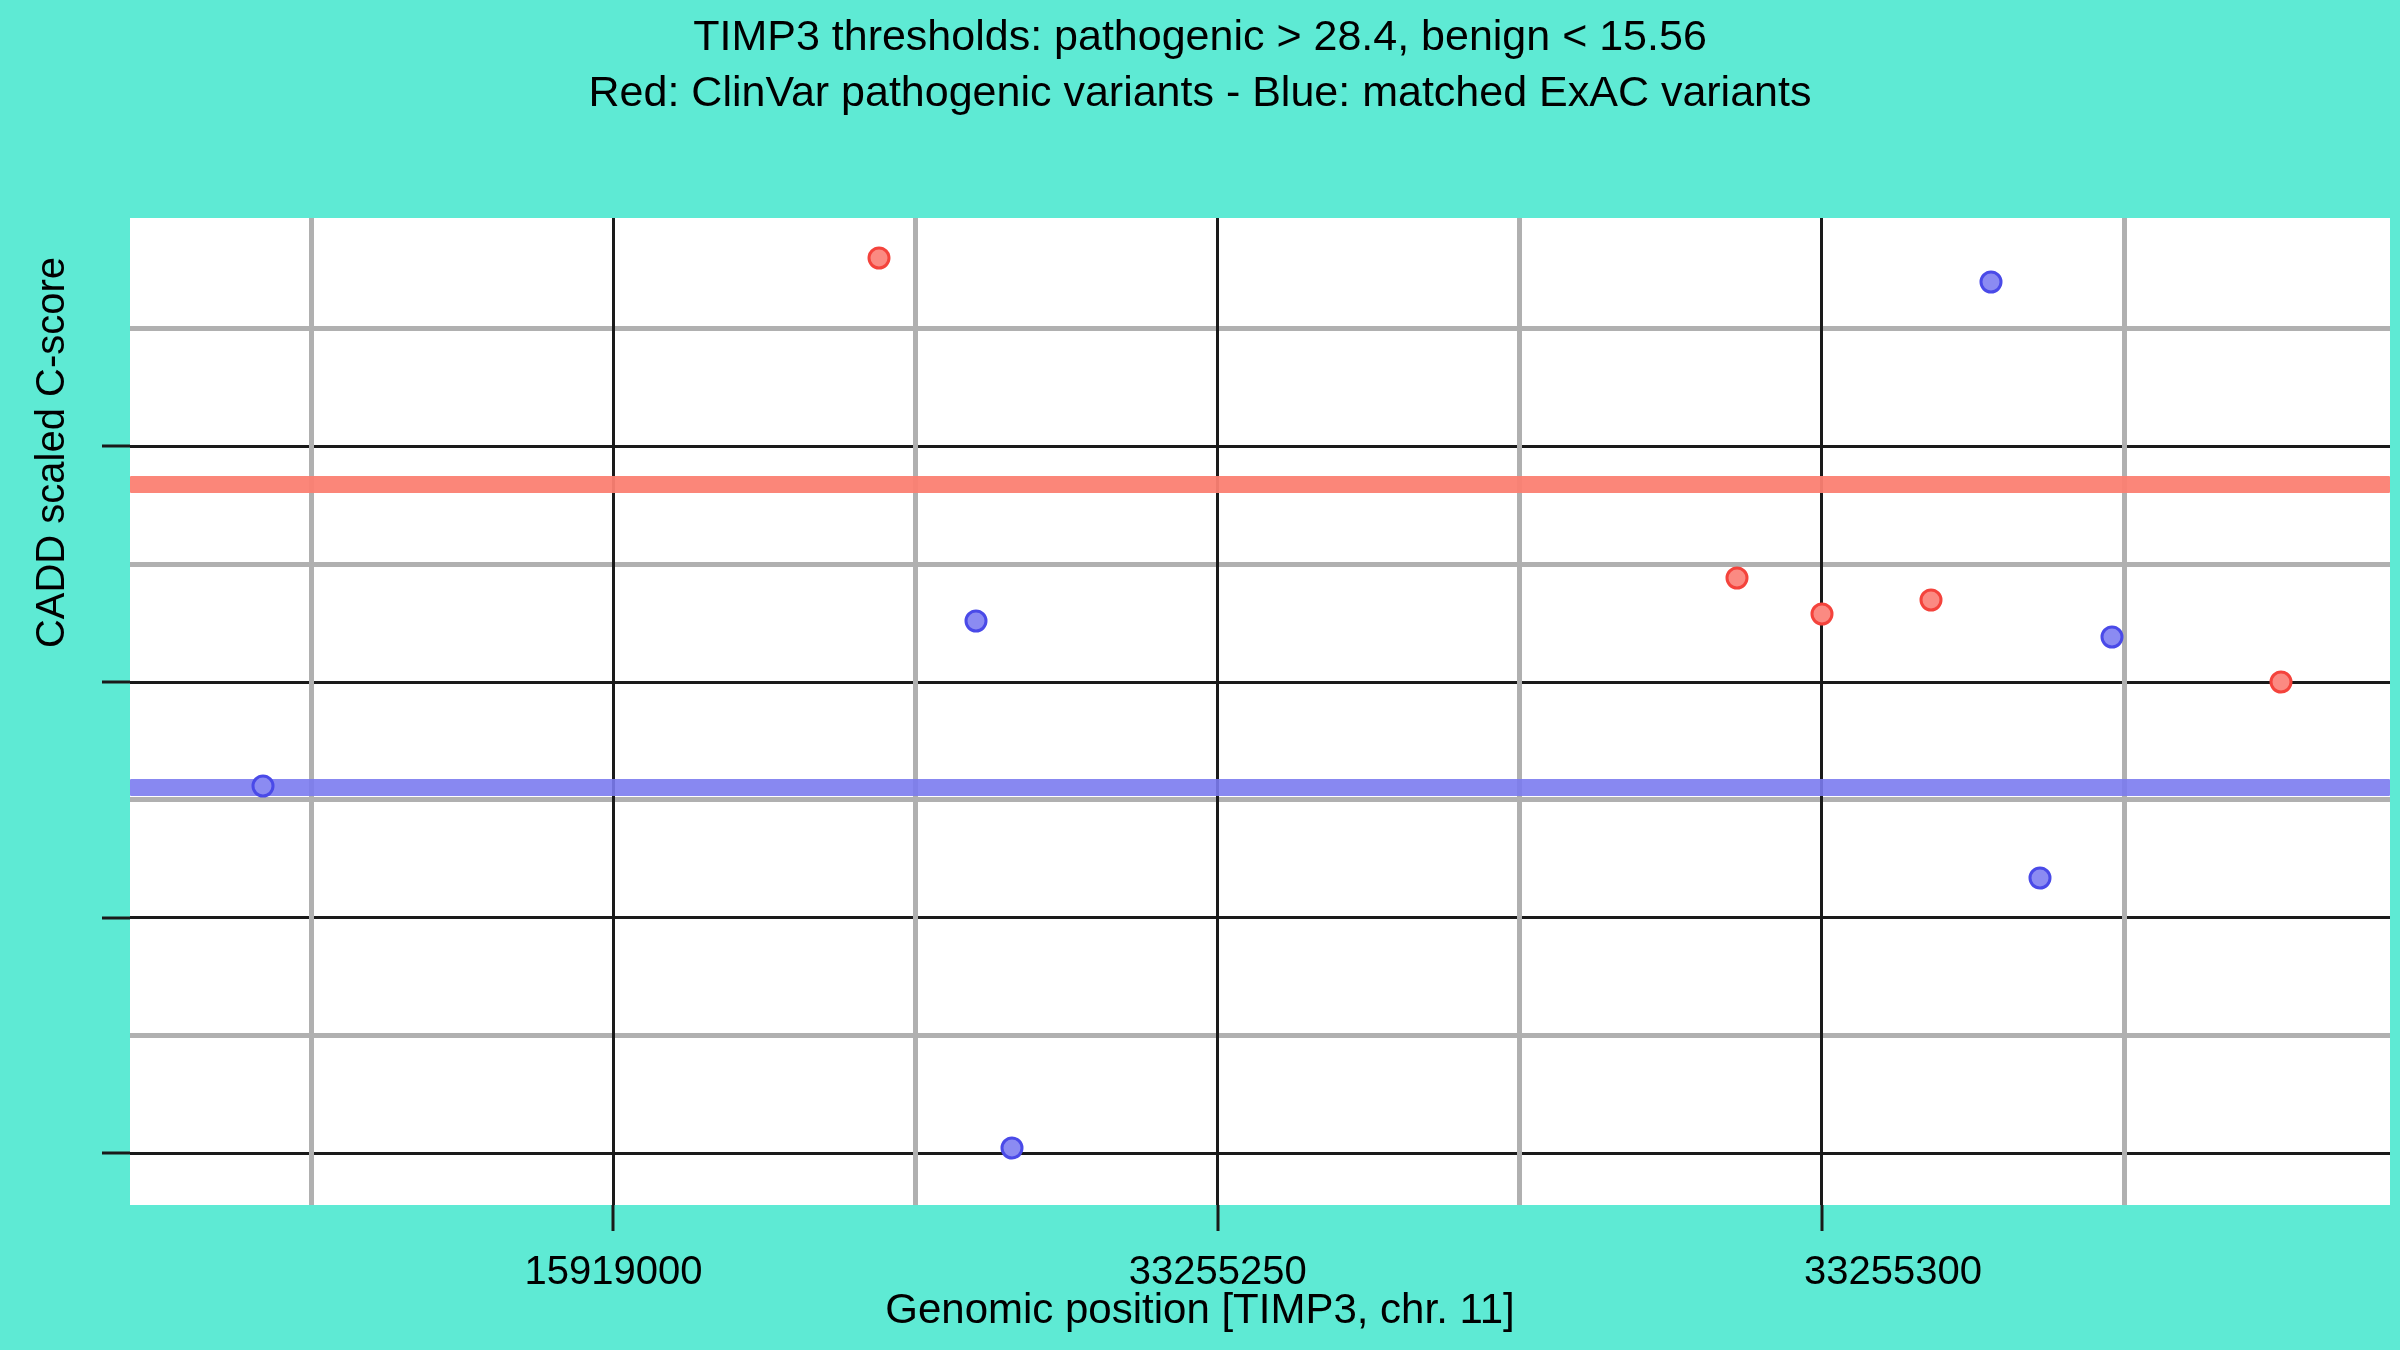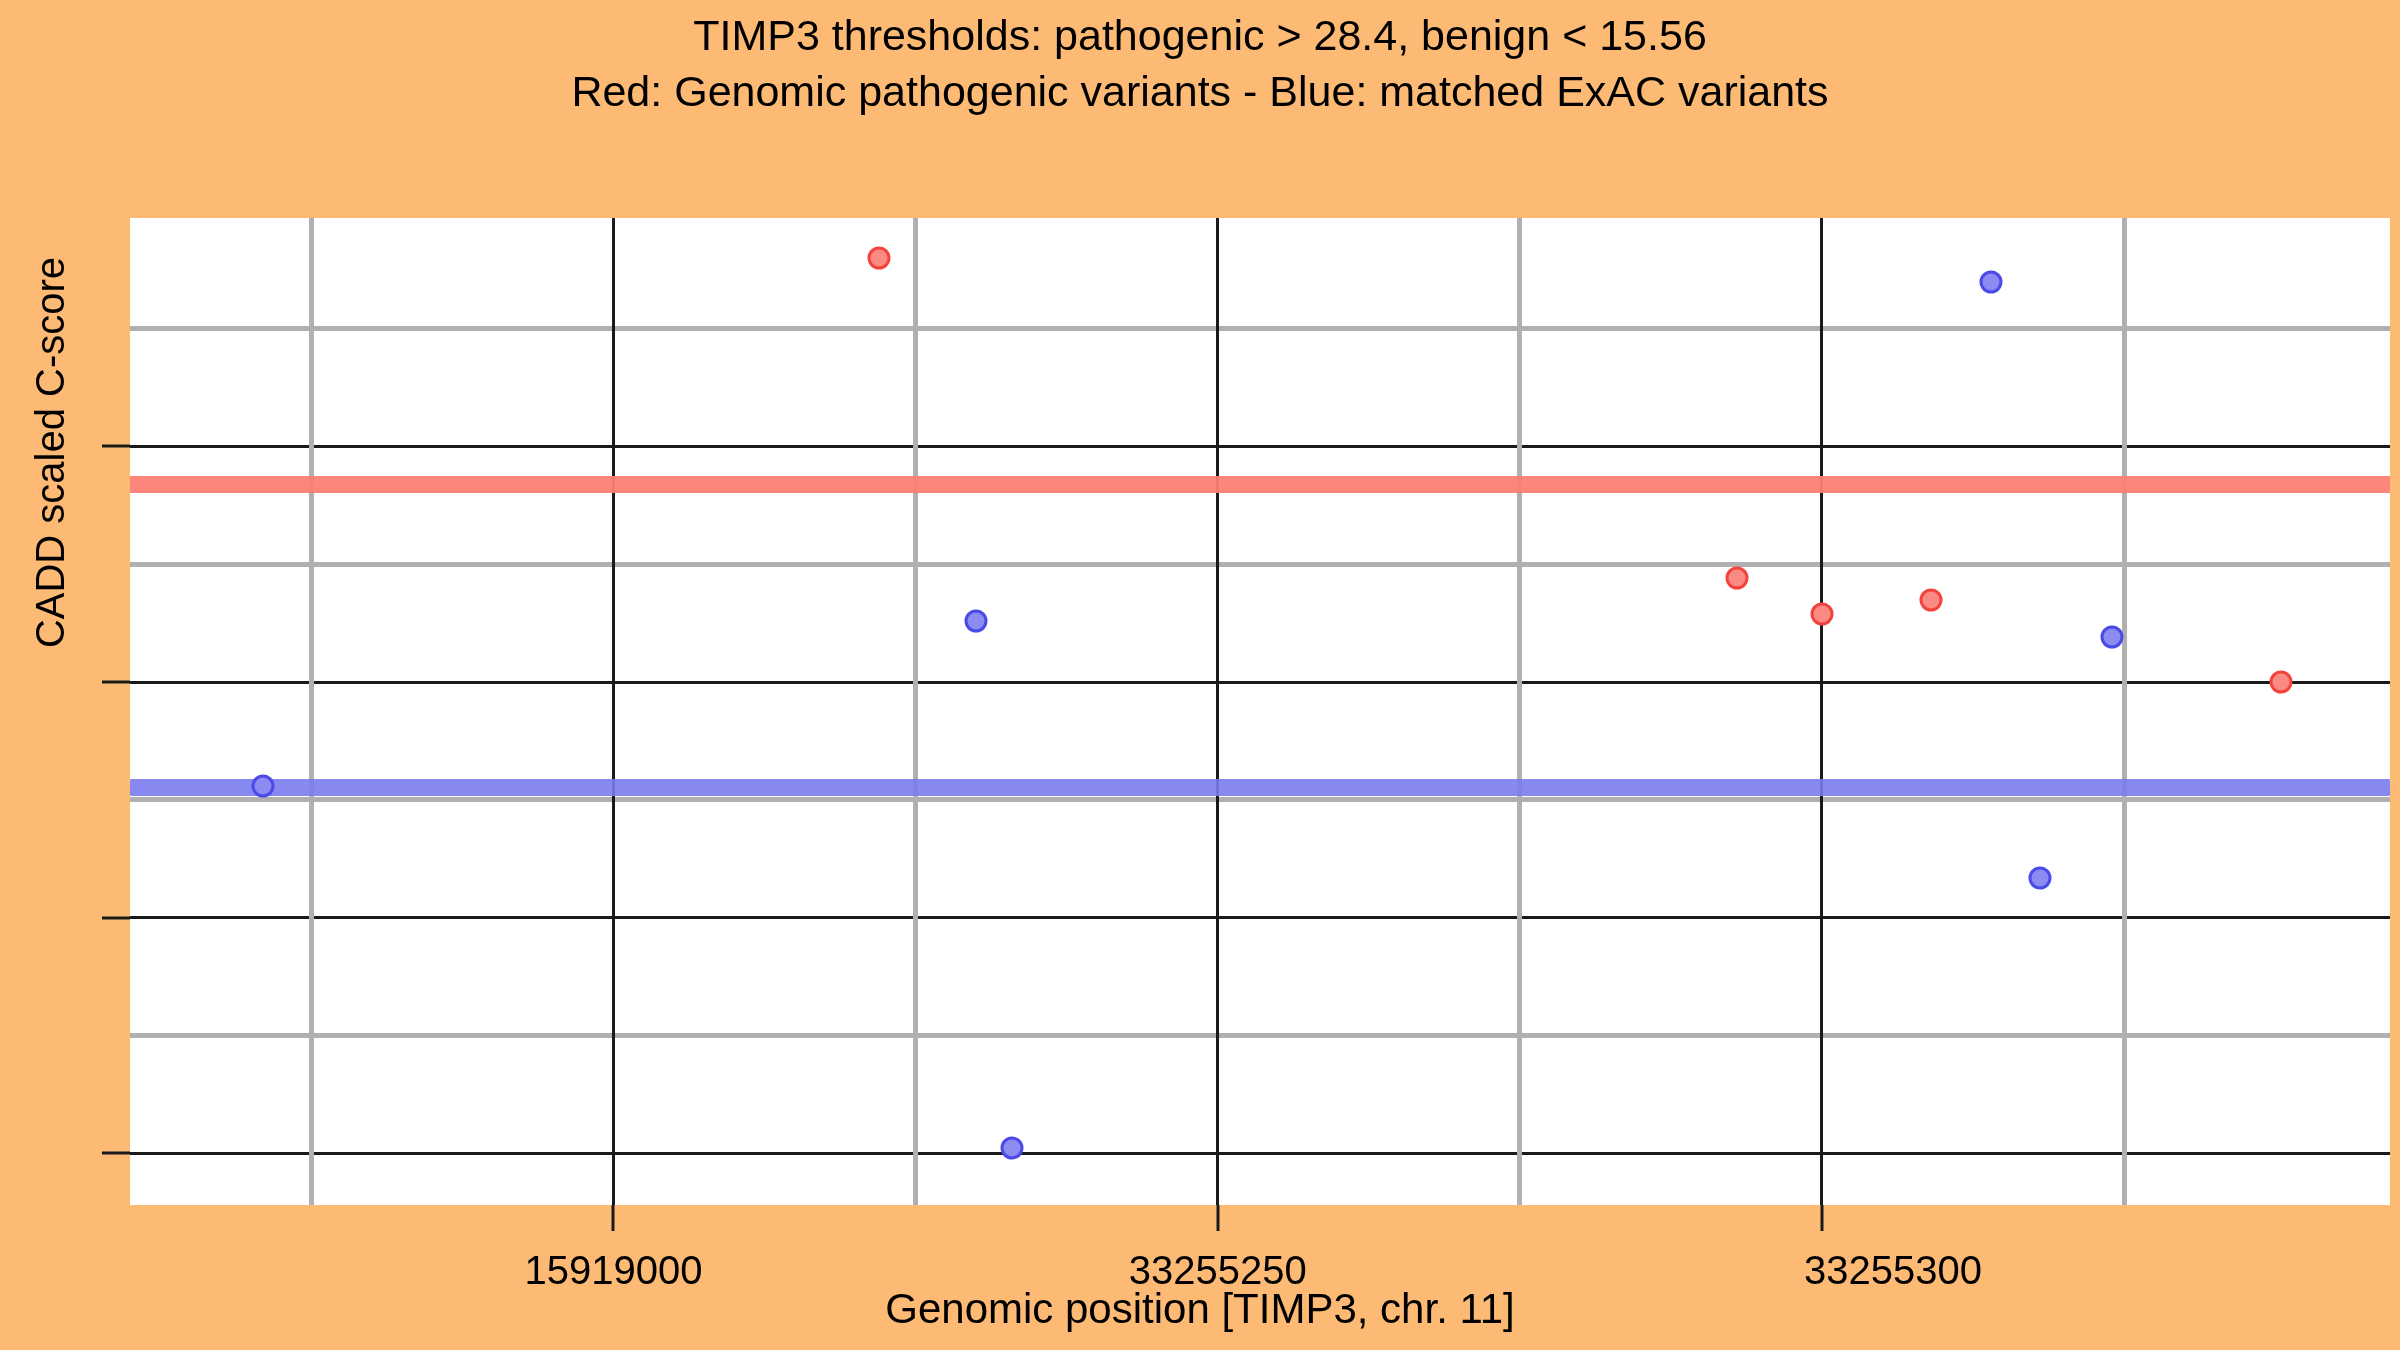--- a/index.html
+++ b/index.html
@@ -13,21 +13,21 @@
     height: 1350px;
     font-family: "Liberation Sans", sans-serif;
     color: #000000;
     overflow: hidden;
   }
 
   #figure {
     position: relative;
     width: 2400px;
     height: 1350px;
-    background: #fdba74;
+    background: #5eead4;
   }
 
   
   #title-block {
     position: absolute;
     left: 0;
     top: 8px;
     width: 2400px;
     text-align: center;
     line-height: 1.30;
@@ -156,21 +156,21 @@
     white-space: nowrap;
   }
 </style>
 </head>
 <body>
 
 <div id="figure">
 
   <div id="title-block">
     <span class="title-line">TIMP3 thresholds: pathogenic &gt; 28.4, benign &lt; 15.56</span>
-    <span class="title-line">Red: Genomic pathogenic variants - Blue: matched ExAC variants</span>
+    <span class="title-line">Red: ClinVar pathogenic variants - Blue: matched ExAC variants</span>
   </div>
 
   <div id="plot-panel">
     <div id="grid-layer">
         <div class="axis-line-h" style="top: 933.677px;"></div>
         <div class="grid-line-h" style="top: 814.896px;"></div>
         <div class="axis-line-h" style="top: 698.116px;"></div>
         <div class="grid-line-h" style="top: 579.335px;"></div>
         <div class="axis-line-h" style="top: 462.555px;"></div>
         <div class="grid-line-h" style="top: 343.774px;"></div>

